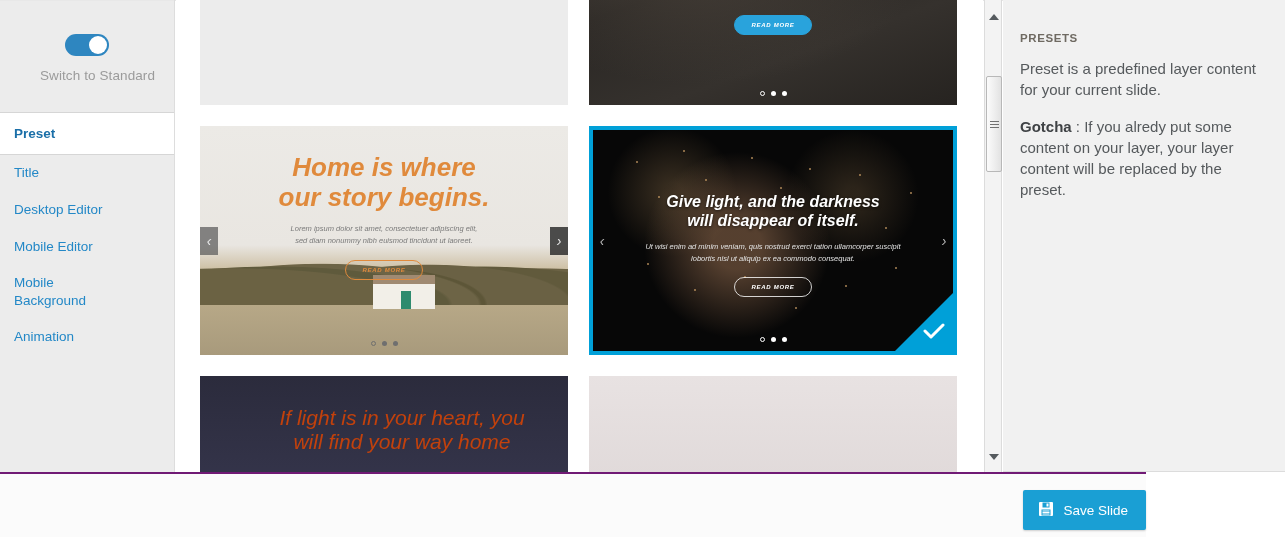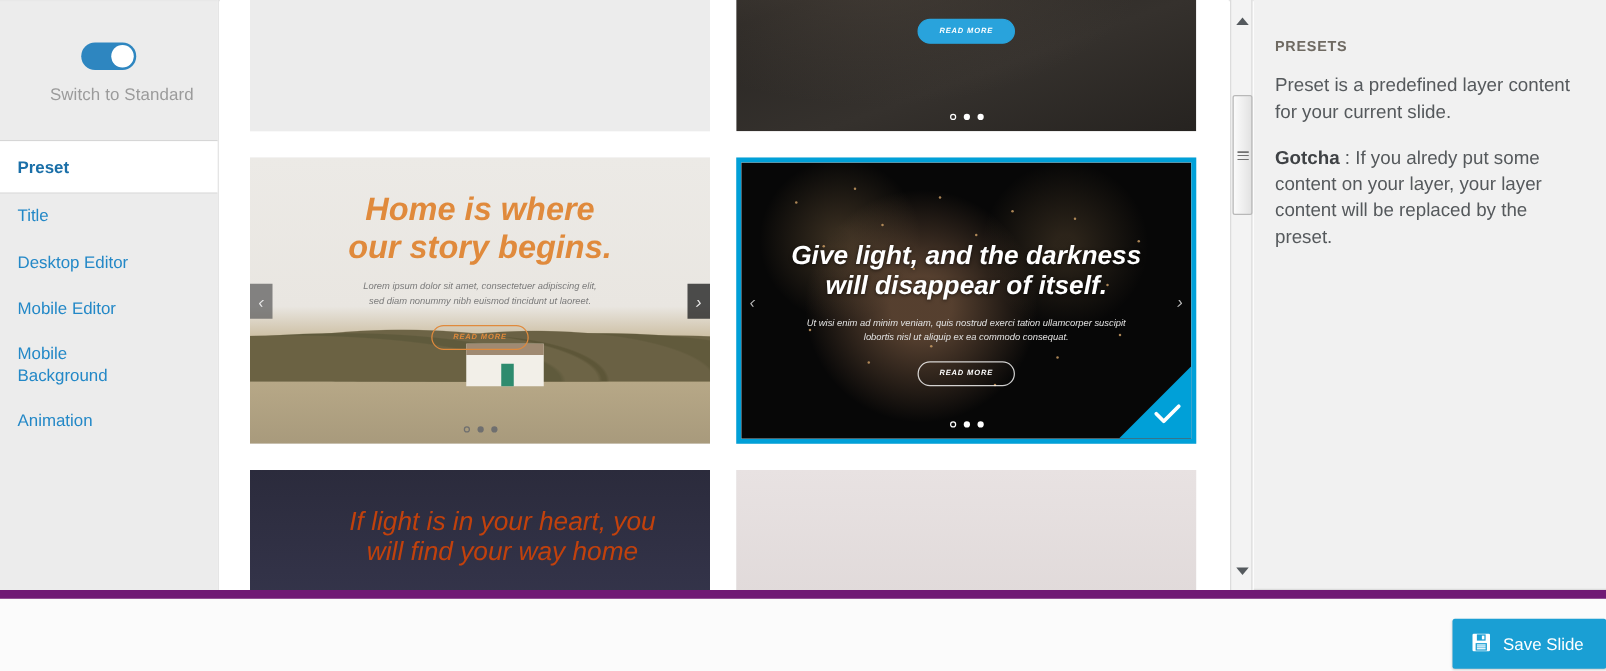--- a/index.html
+++ b/index.html
@@ -166,21 +166,21 @@
   }
 
   
   .slide-txt {
     position:absolute; left:0; right:0; top:0; bottom:0;
     display:flex; flex-direction:column; align-items:center;
     text-align:center;
   }
   .s-head { font-weight: bold; line-height: 1.16; }
   .s-head.orange { color:#e08a3c; font-size: 26px; margin-top: 26px; }
-  .s-head.white  { color:#ffffff; font-size: 21px; margin-top: 63px;
+  .s-head.white  { color:#ffffff; font-size: 16px; margin-top: 63px;
                    text-shadow: 0 1px 3px rgba(0,0,0,.6); }
   .s-head.lightwhite { color:#c2410c; font-size: 21px; font-weight: normal;
                    margin-top: 30px; margin-left: 36px; }
   .s-sub {
     font-size: 7.5px; line-height: 1.55; margin-top: 11px;
     max-width: 72%;
   }
   .s-sub.dark { color: #7a7a7a; }
   .s-sub.light { color: #e2e2e2; }
   .s-btn {
@@ -271,23 +271,23 @@
   }
   #right-panel p {
     margin: 0 0 16px 0;
     font-size: 15px; line-height: 21px; color:#55595c;
   }
   #right-panel b { color:#3f4245; }
 
   
   #footer {
     position:absolute; left:0; top: 472px;
-    width: 1285px; height: 65px;
+    width: 1146px; height: 65px;
     background: #fbfbfb;
-    border-top: 7px solid #701a75;
+    border-top: 2px solid #701a75;
   }
   #save-slide {
     position:absolute; right: 0px; top: 16px;
     height: 40px; min-width: 117px;
     background: #1a9fd4;
     color:#ffffff; border: none;
     border-radius: 2px;
     display:flex; align-items:center; gap: 9px;
     padding: 0 18px 0 15px;
     font-size: 13.5px;

